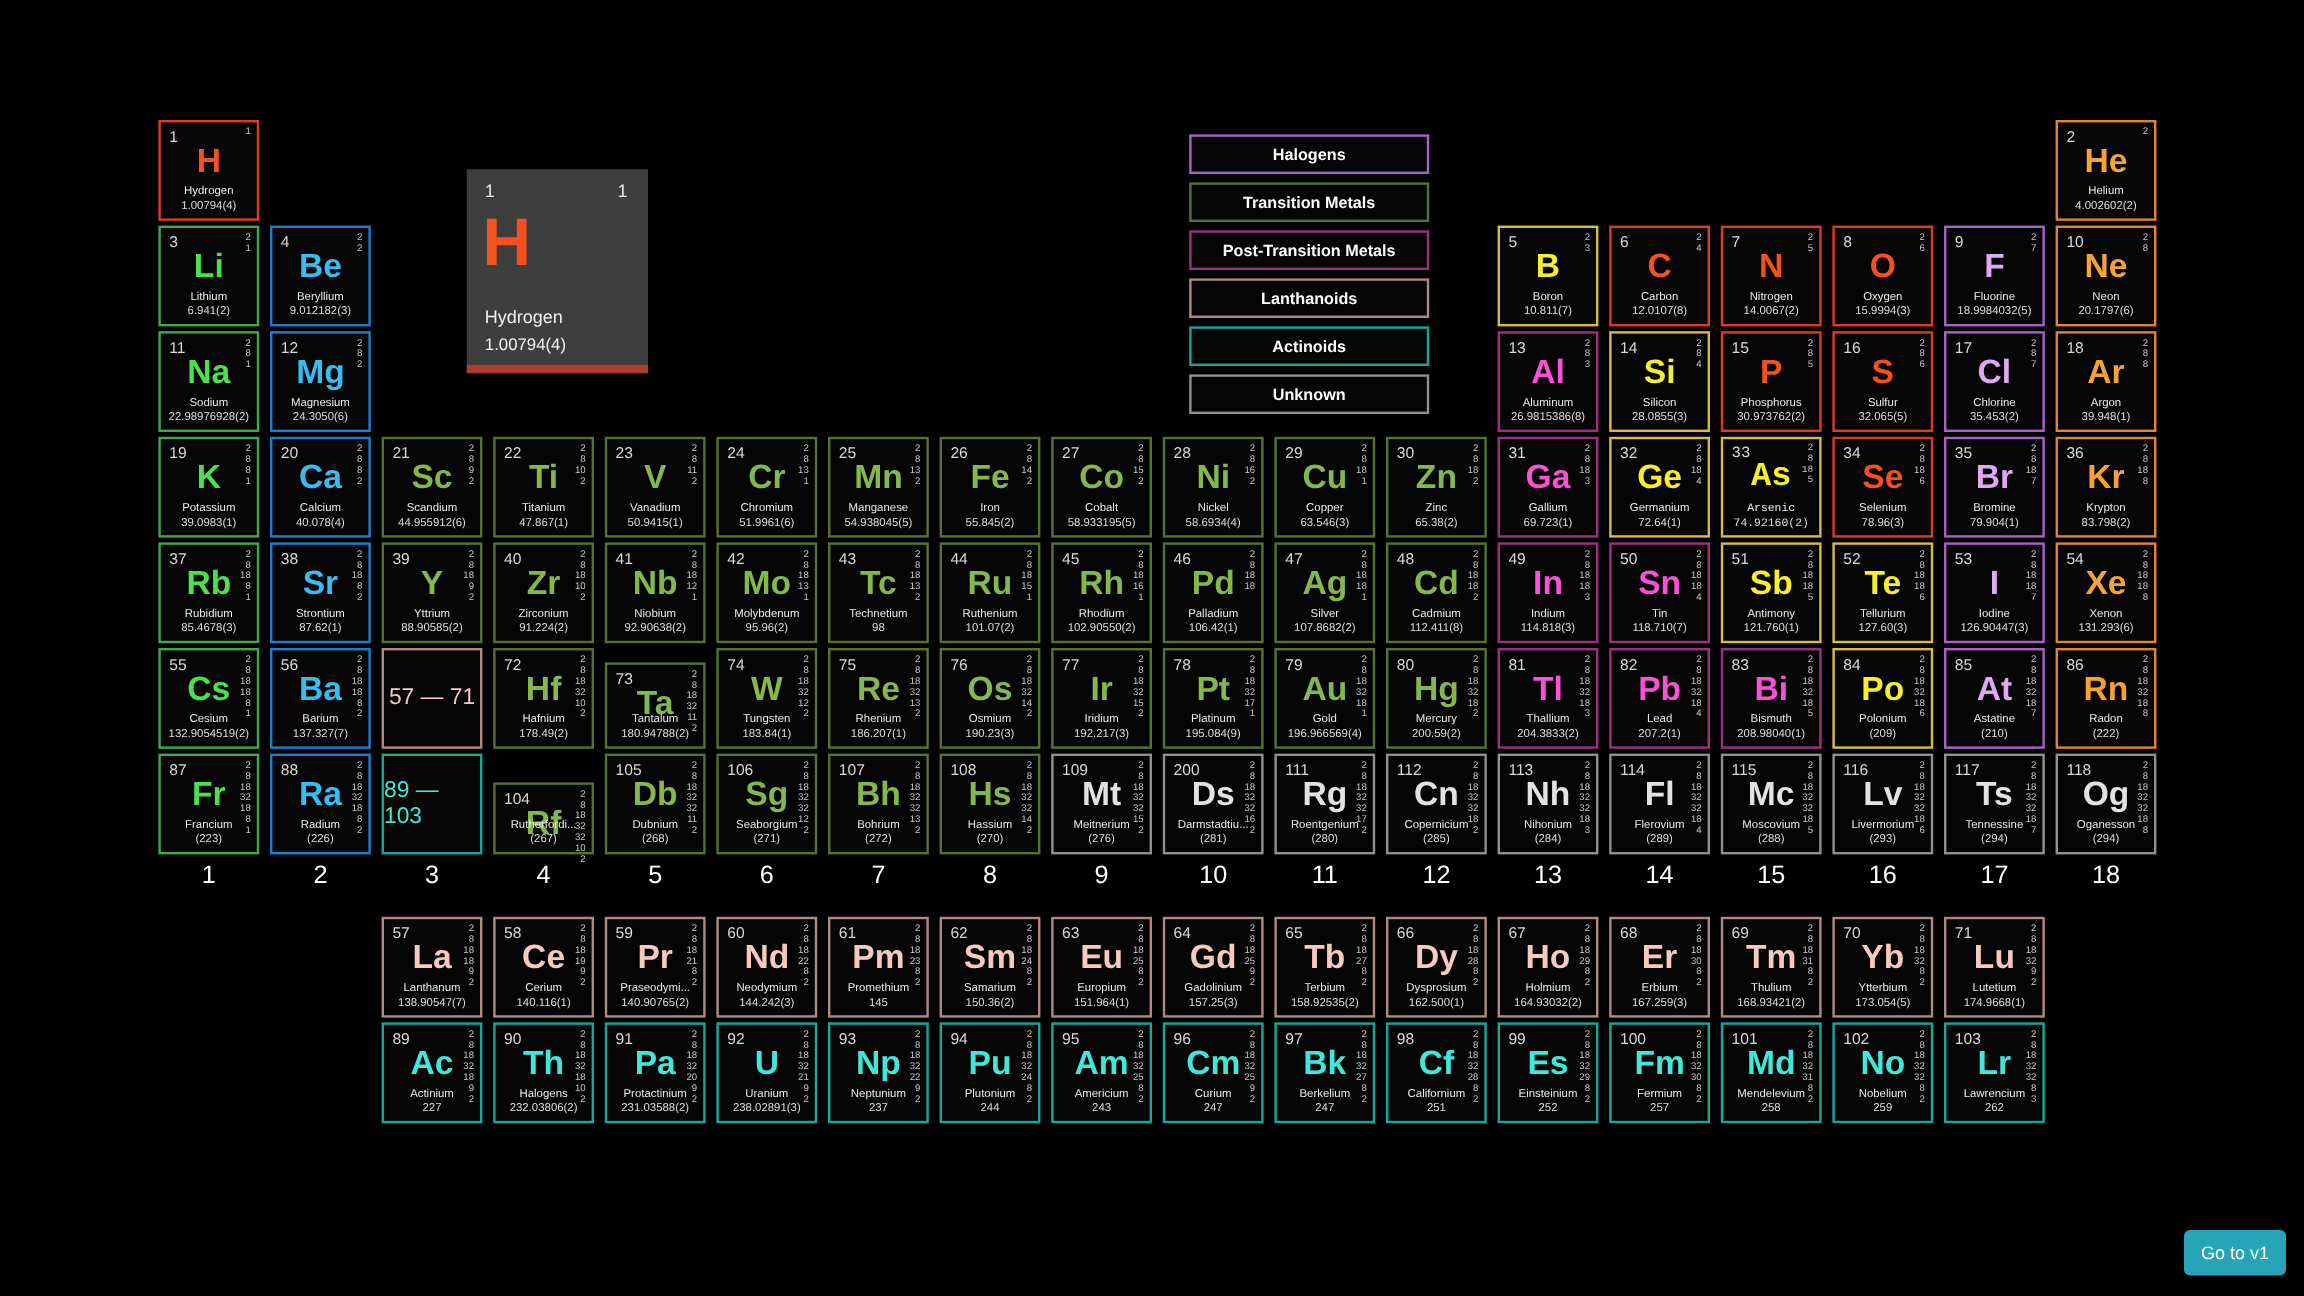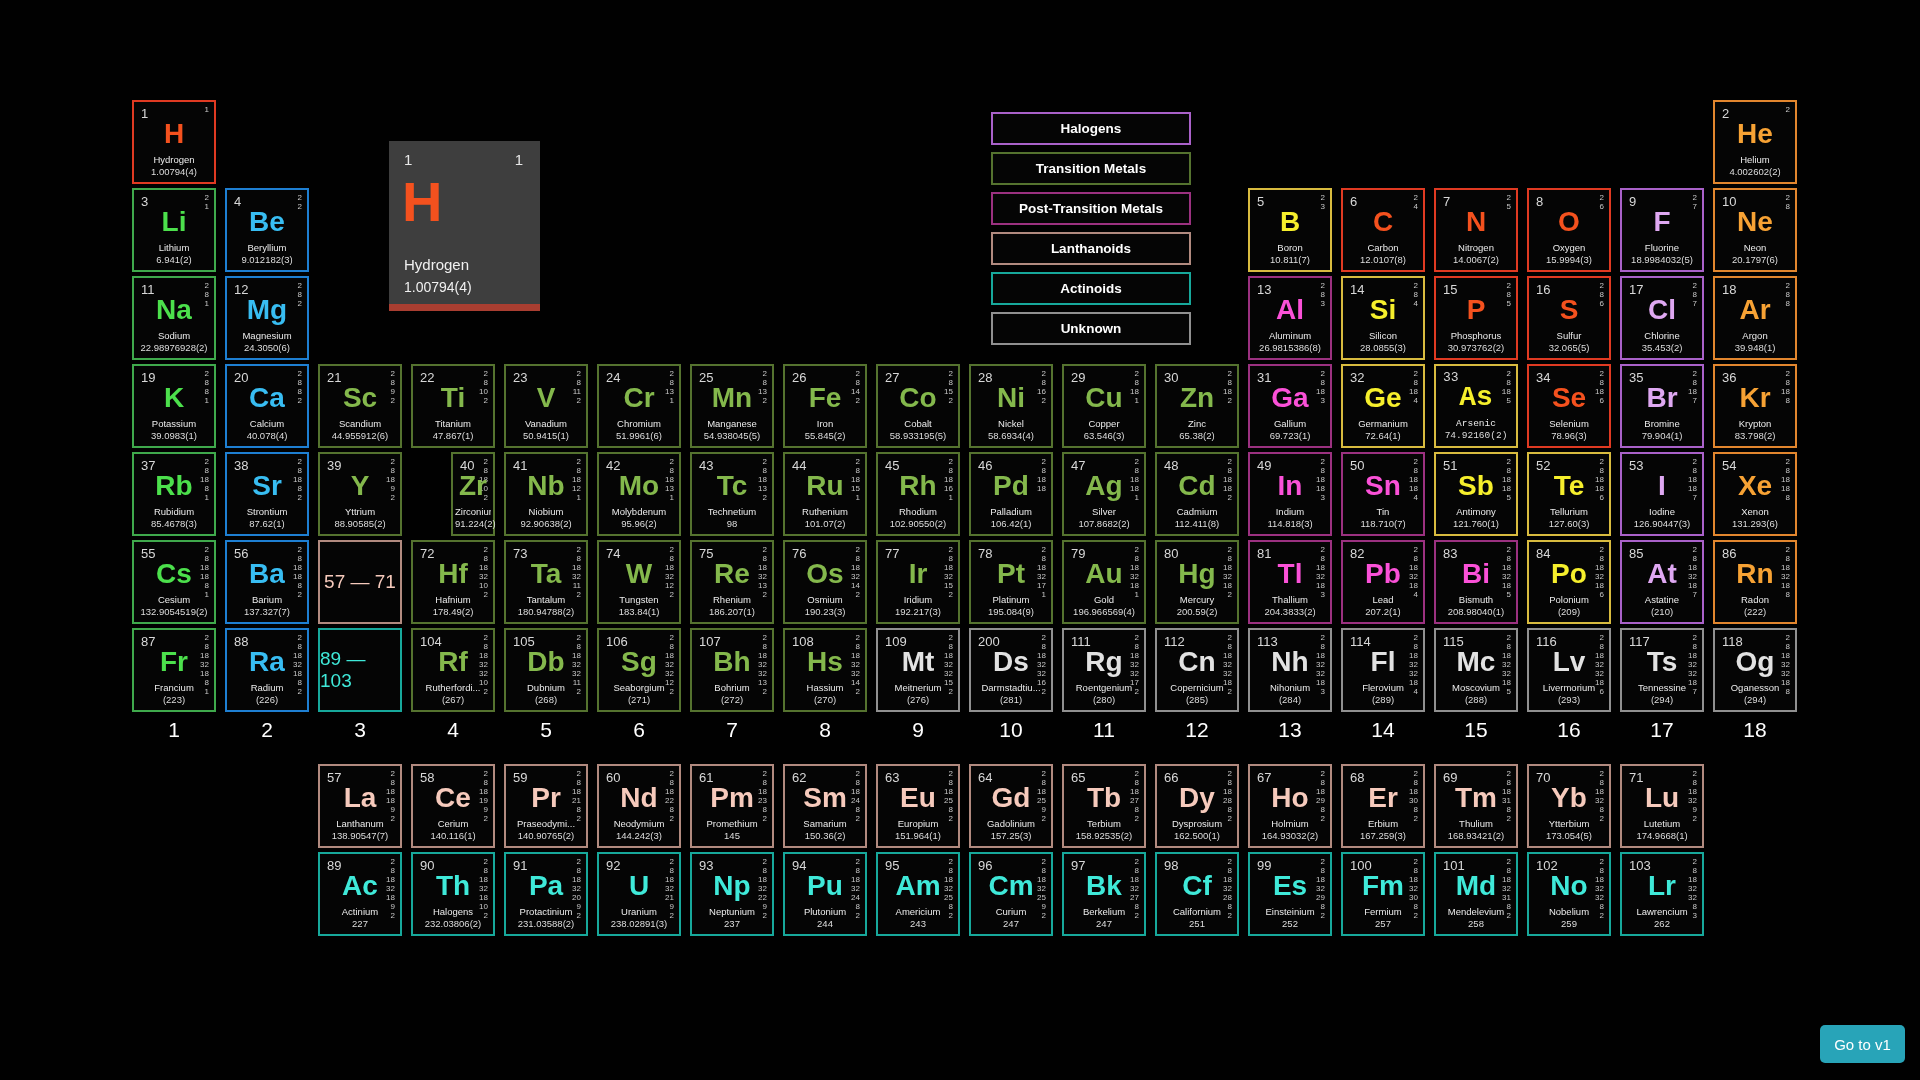--- a/index.html
+++ b/index.html
@@ -495,21 +495,21 @@
           <div>2</div>
           <div>8</div>
           <div>18</div>
           <div>9</div>
           <div>2</div>
         </span>
         <span class="sym">Y</span>
         <span class="ename">Yttrium</span>
         <span class="mass">88.90585(2)</span>
       </div>
-      <div class="tile" style="--b: #55732f; --s: #84b84c; grid-area: 5 / 4; margin-left: 40px;">
+      <div class="tile" style="--b: #55732f; --s: #84b84c; grid-area: 5 / 4;">
         <span class="num">40</span>
         <span class="shells">
           <div>2</div>
           <div>8</div>
           <div>18</div>
           <div>10</div>
           <div>2</div>
         </span>
         <span class="sym">Zr</span>
         <span class="ename">Zirconium</span>
@@ -731,21 +731,21 @@
           <div>8</div>
           <div>18</div>
           <div>32</div>
           <div>10</div>
           <div>2</div>
         </span>
         <span class="sym">Hf</span>
         <span class="ename">Hafnium</span>
         <span class="mass">178.49(2)</span>
       </div>
-      <div class="tile" style="--b: #55732f; --s: #84b84c; grid-area: 6 / 5;">
+      <div class="tile" style="--b: #55732f; --s: #84b84c; grid-area: 6 / 5; margin-top: 12px;">
         <span class="num">73</span>
         <span class="shells">
           <div>2</div>
           <div>8</div>
           <div>18</div>
           <div>32</div>
           <div>11</div>
           <div>2</div>
         </span>
         <span class="sym">Ta</span>
@@ -957,21 +957,21 @@
           <div>18</div>
           <div>32</div>
           <div>18</div>
           <div>8</div>
           <div>2</div>
         </span>
         <span class="sym">Ra</span>
         <span class="ename">Radium</span>
         <span class="mass">(226)</span>
       </div>
-      <div class="tile" style="--b: #55732f; --s: #84b84c; grid-area: 7 / 4;">
+      <div class="tile" style="--b: #55732f; --s: #84b84c; grid-area: 7 / 4; margin-top: 24px;">
         <span class="num">104</span>
         <span class="shells">
           <div>2</div>
           <div>8</div>
           <div>18</div>
           <div>32</div>
           <div>32</div>
           <div>10</div>
           <div>2</div>
         </span>

